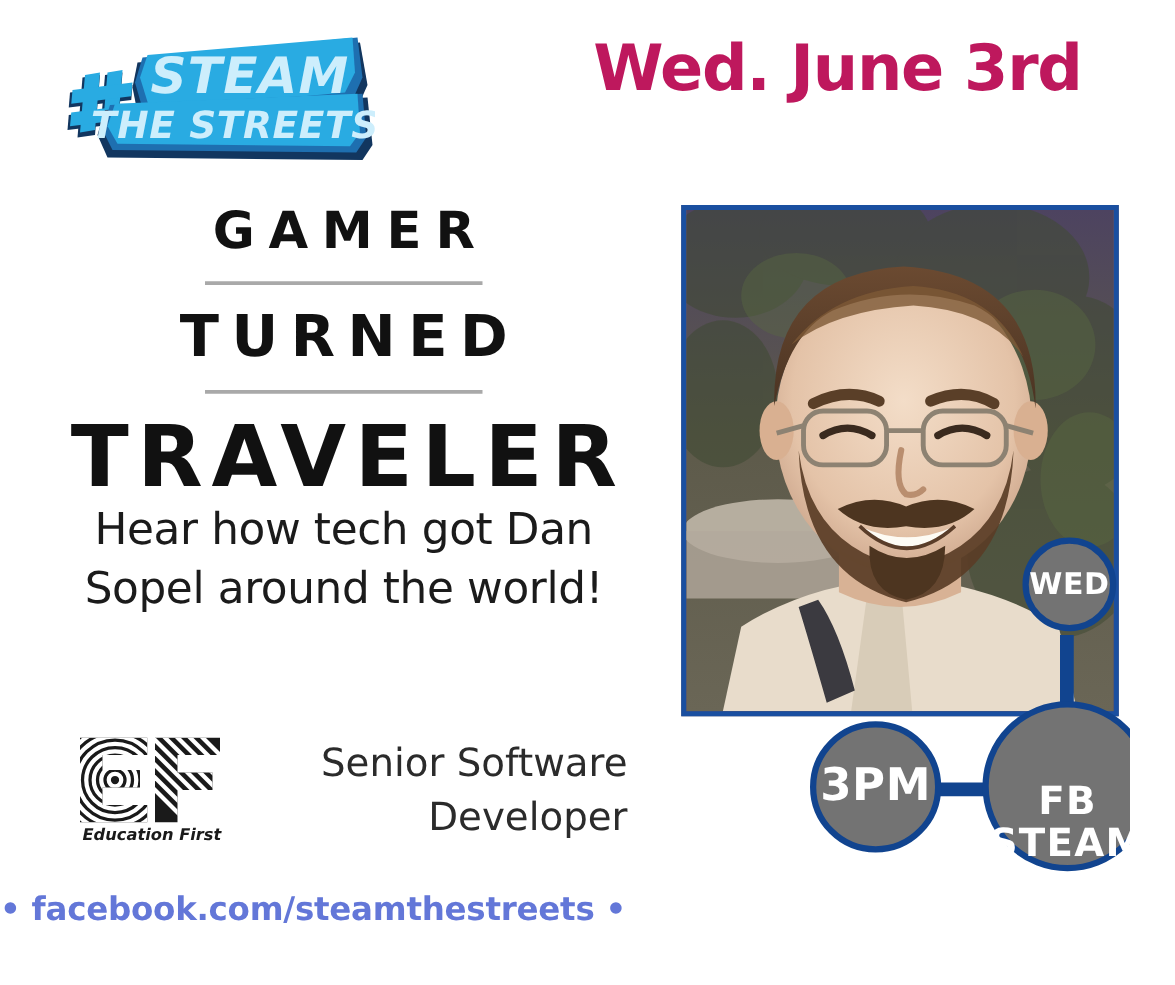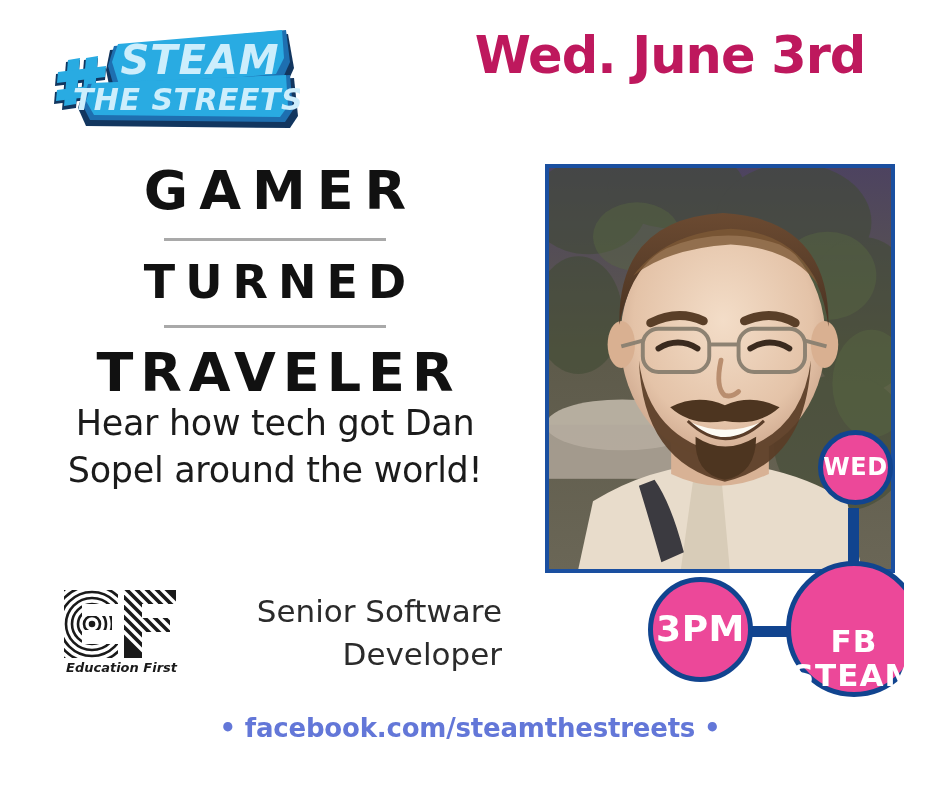--- a/index.html
+++ b/index.html
@@ -50,23 +50,23 @@
     top: 160px;
     width: 490px;
   }
   .headline-word {
     font-family: "DejaVu Sans", sans-serif;
     font-weight: bold;
     color: #111111;
     text-align: center;
     line-height: 1.0;
   }
-  #headline-1 { font-size: 54px; letter-spacing: 11px; padding-left: 11px; margin-top: 4px; }
+  #headline-1 { font-size: 41px; letter-spacing: 11px; padding-left: 11px; margin-top: 4px; }
   #headline-2 { font-size: 46px; letter-spacing: 10px; padding-left: 10px; }
-  #headline-3 { font-size: 54px; letter-spacing: 7px;  padding-left: 7px;  }
+  #headline-3 { font-size: 68px; letter-spacing: 7px;  padding-left: 7px;  }
   .headline-rule {
     width: 222px;
     height: 3px;
     background: #a9a9a9;
     margin: 20px auto 18px auto;
   }
   #subtitle {
     text-align: center;
     font-family: "DejaVu Sans", sans-serif;
     font-size: 35px;
@@ -125,21 +125,21 @@
   }
   .connector {
     position: absolute;
     background: #11448f;
   }
   #connector-wed-fb { left: 208px; top: 78px; width: 11px; height: 70px; }
   #connector-3pm-fb { left: 104px; top: 196px; width: 60px; height: 11px; }
   .badge {
     position: absolute;
     border-radius: 50%;
-    background: #ec4899;
+    background: #737373;
     border: 5px solid #11448f;
     box-sizing: border-box;
     display: flex;
     flex-direction: column;
     align-items: center;
     justify-content: center;
     color: #ffffff;
     font-family: "DejaVu Sans", sans-serif;
     font-weight: bold;
     text-align: center;
@@ -148,21 +148,21 @@
   #badge-wed { left: 178px; top: 0px;   width: 75px; height: 75px; font-size: 24px; letter-spacing: 0.5px; }
   #badge-3pm { left: 8px;   top: 147px; width: 105px; height: 105px; font-size: 36px; letter-spacing: 0.5px; }
   #badge-fb  { left: 146px; top: 131px; width: 136px; height: 136px; font-size: 31px; letter-spacing: 1px; justify-content: flex-end; }
 
   
   #footer-link {
     position: absolute;
     left: 0;
     top: 713px;
     width: 940px;
-    text-align: center;
+    text-align: left;
     font-family: "DejaVu Sans", sans-serif;
     font-weight: bold;
     font-size: 26px;
     color: #6377d8;
     letter-spacing: -0.2px;
   }
 </style>
 </head>
 <body>
 

